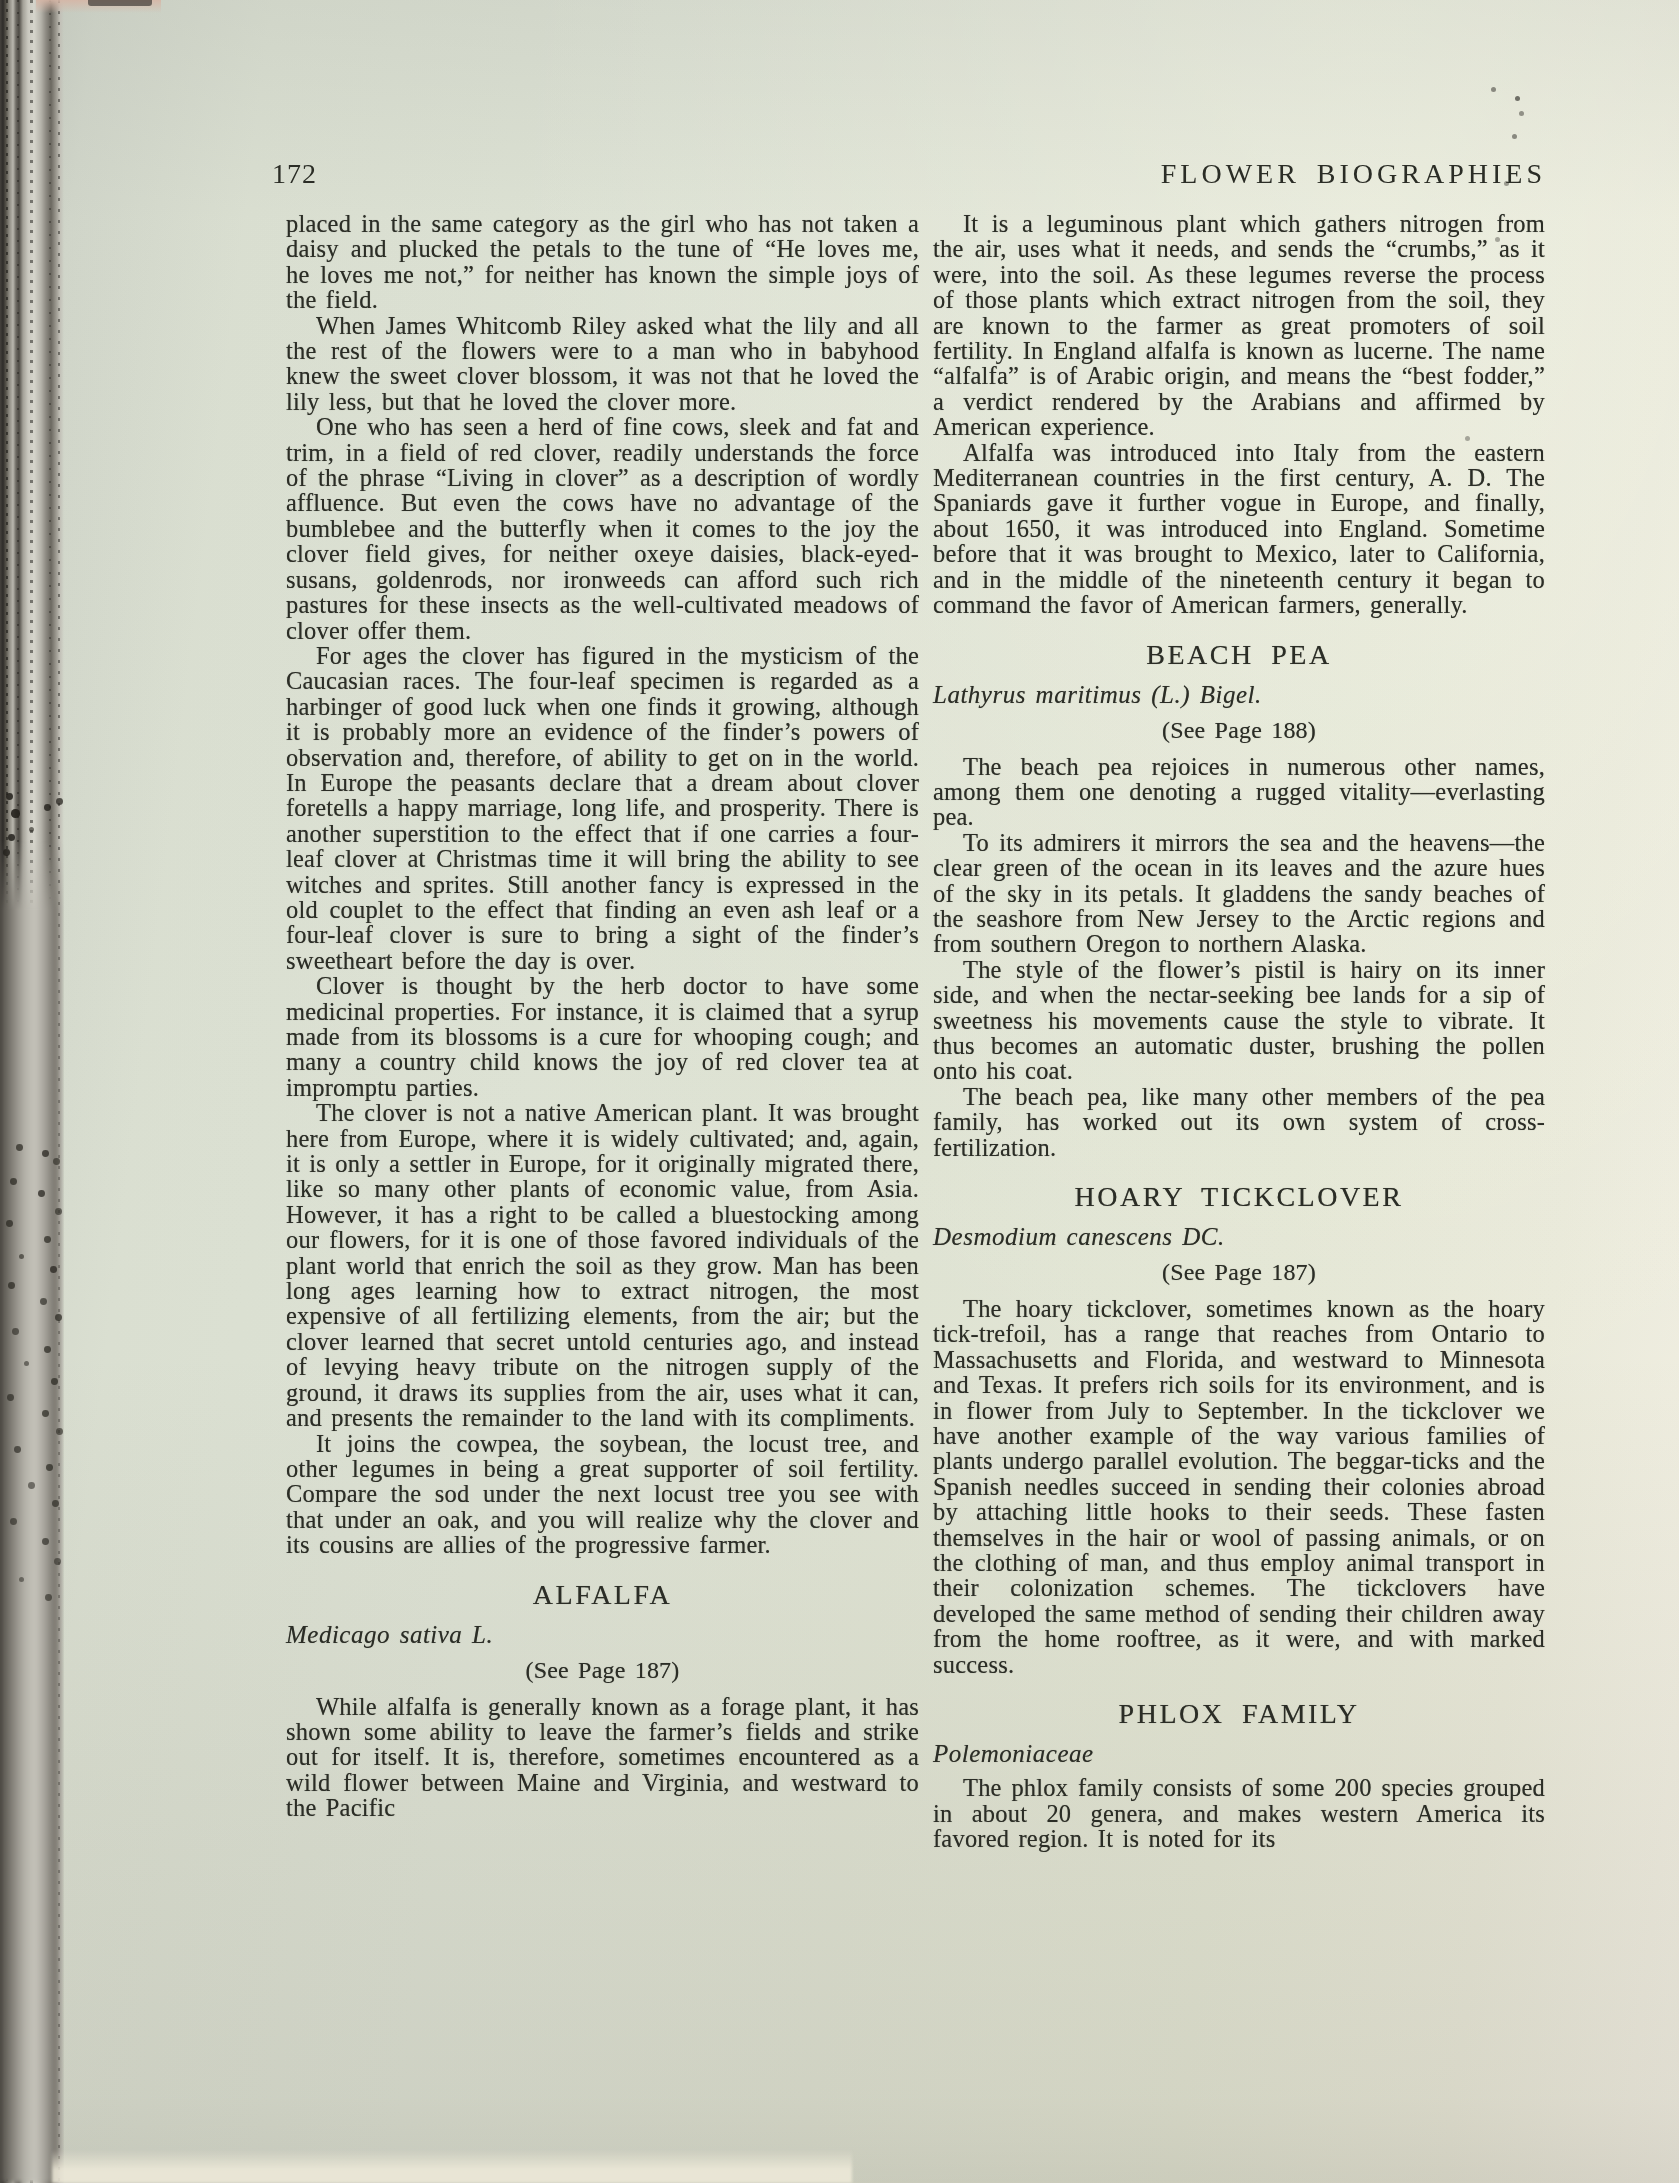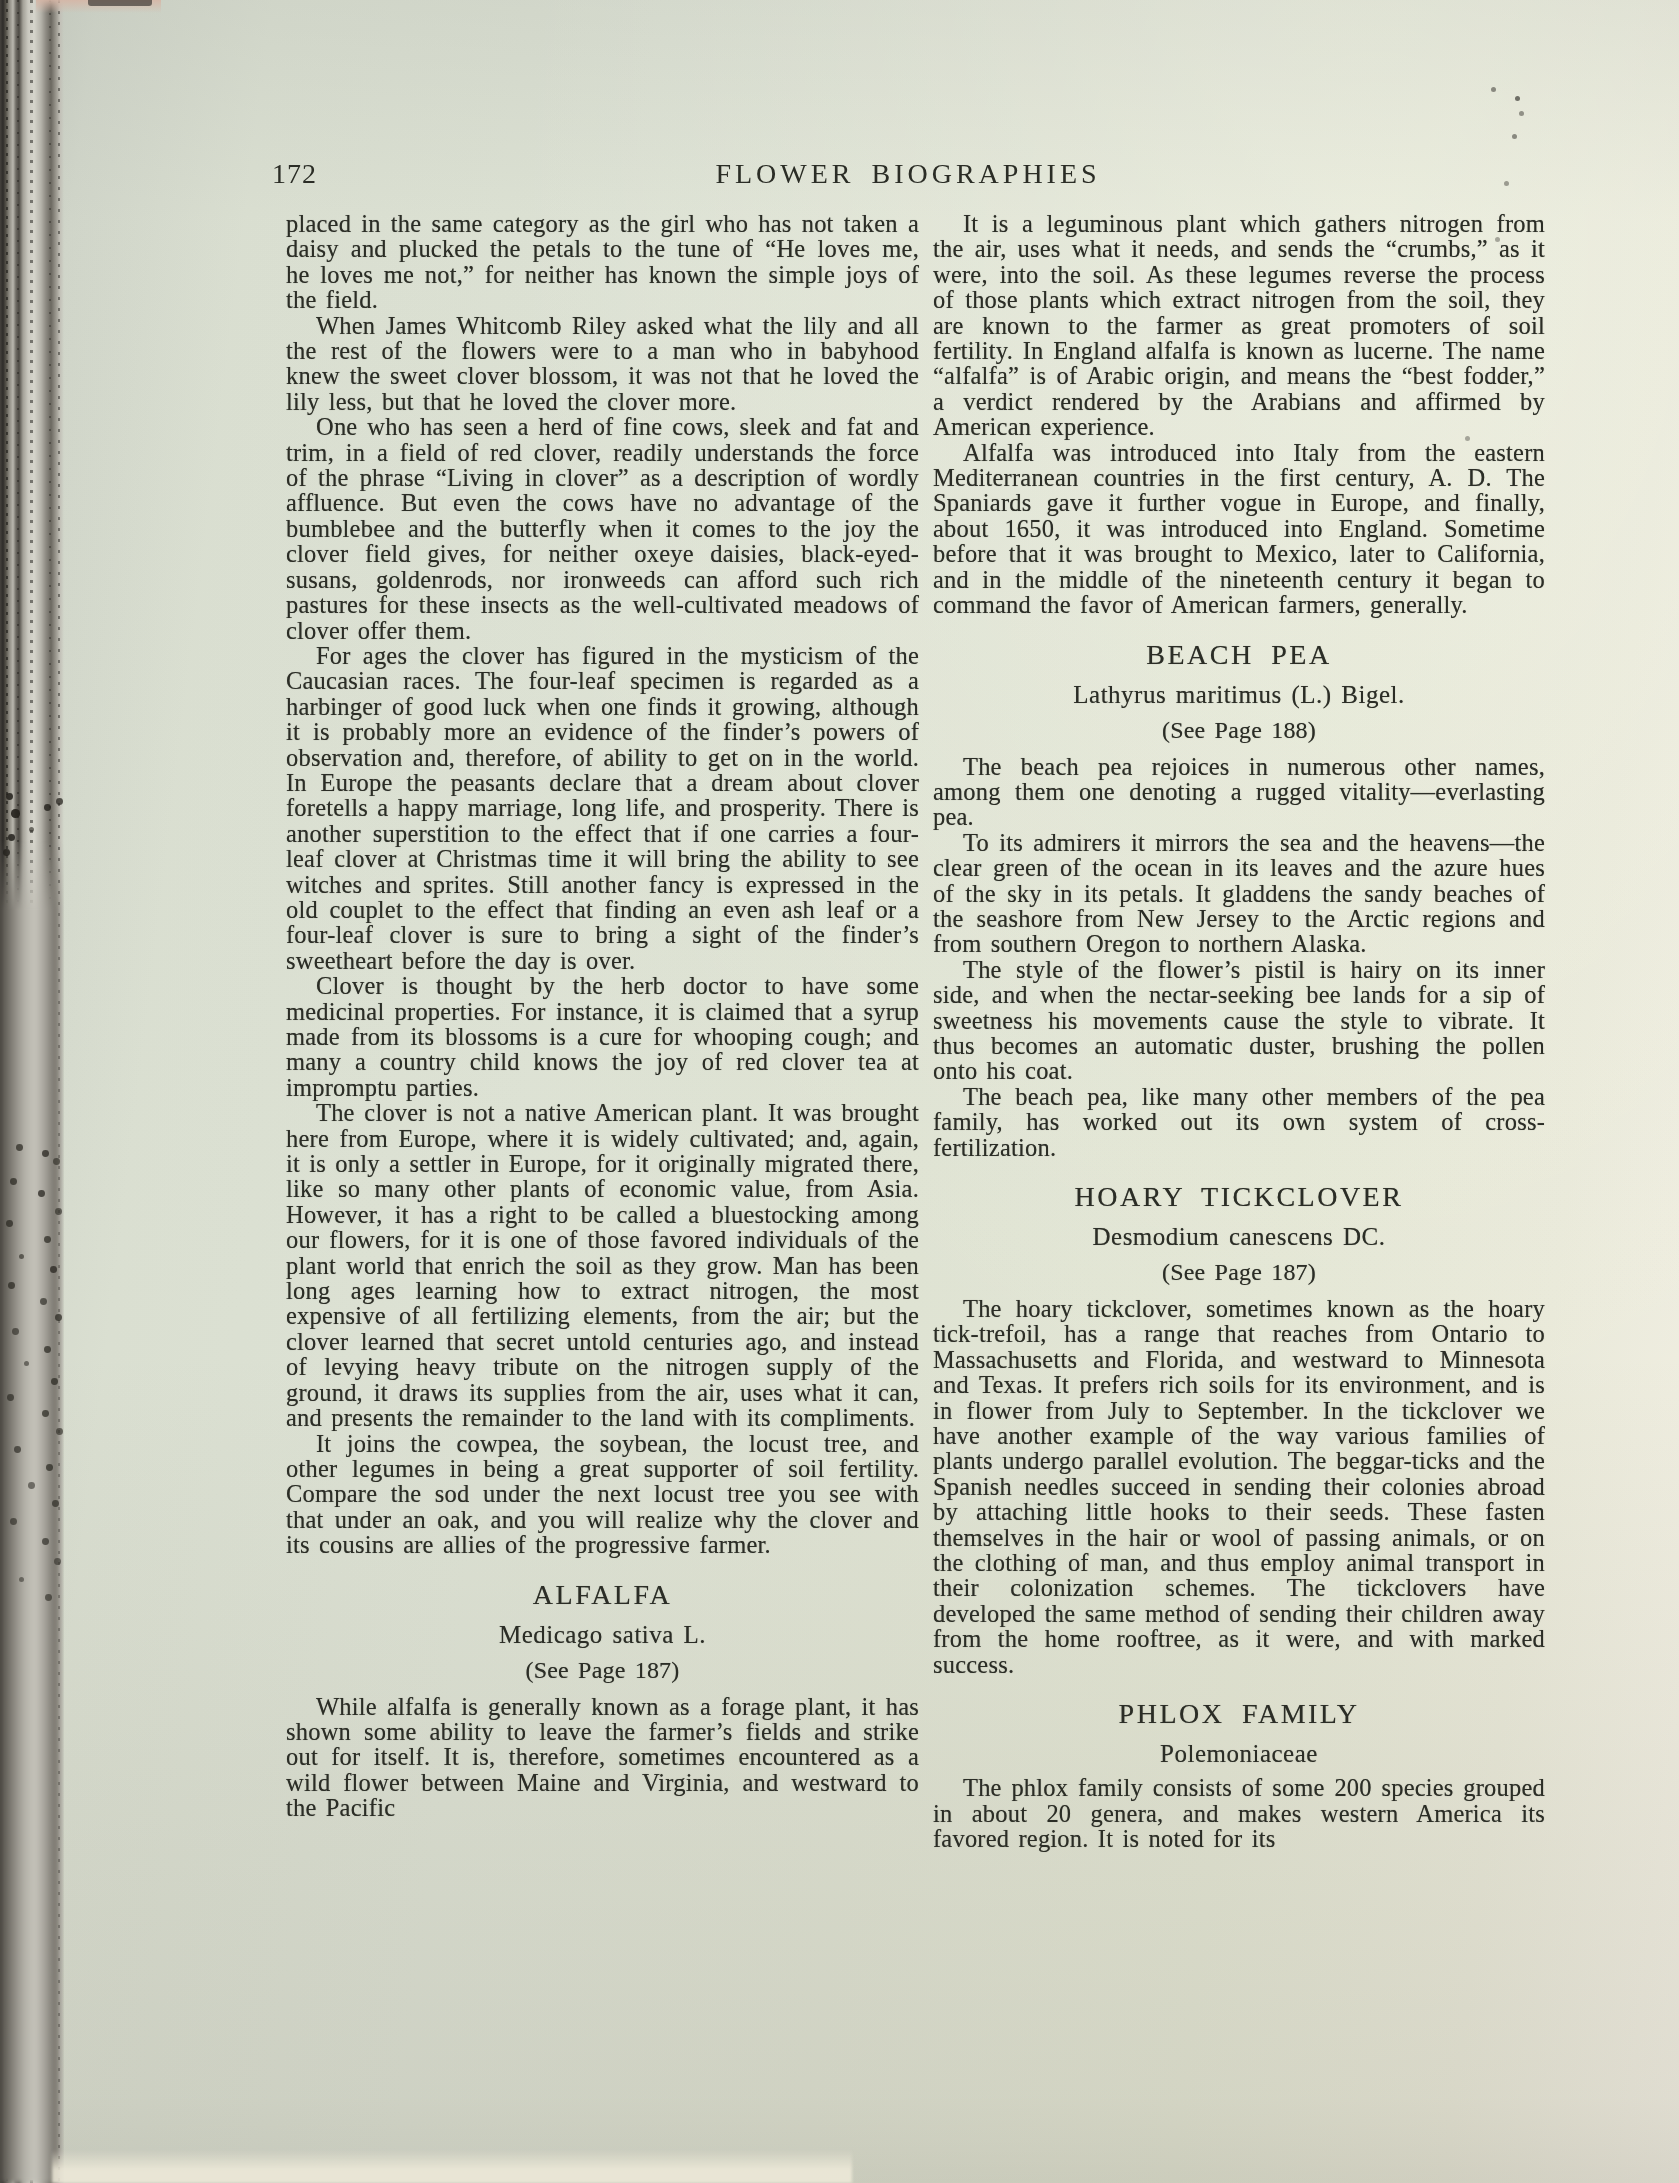--- a/index.html
+++ b/index.html
@@ -71,32 +71,32 @@
     56px 1560px 0 2px rgba(40,38,32,.55), 20px 1578px 0 1px rgba(40,38,32,.5),
     47px 1596px 0 2px rgba(40,38,32,.6);}
   .specks-c{left:0;top:0;
     box-shadow:1492px 88px 0 1px rgba(60,58,52,.55), 1516px 97px 0 1px rgba(60,58,52,.7),
     1520px 112px 0 1px rgba(60,58,52,.5), 1513px 135px 0 1px rgba(60,58,52,.55),
     1505px 182px 0 1px rgba(60,58,52,.45), 1496px 238px 0 1px rgba(60,58,52,.4),
     1466px 437px 0 1px rgba(60,58,52,.4);}
   
   .page-header{position:absolute;left:270px;top:158px;width:1276px;height:34px;}
   .pagenum{position:absolute;left:2px;top:0;font-size:28px;letter-spacing:1px;}
-  .runtitle{display:block;text-align:center;font-size:28px;letter-spacing:4px;word-spacing:6px;}
+  .runtitle{display:block;text-align:right;font-size:28px;letter-spacing:4px;word-spacing:6px;}
   .col{position:absolute;top:211px;font-size:24.5px;line-height:25.4px;text-align:justify;
        letter-spacing:0.2px;word-spacing:0.12em;
        text-shadow:0 0 0.7px rgba(43,45,38,0.55);}
   .col-left{left:286px;width:633px;}
   .col-right{left:933px;width:612px;}
   .col p{margin:0;}
   .col p.indent{text-indent:30px;}
   .sec-heading{margin:22px 0 10px;font-size:28px;line-height:30px;font-weight:normal;
        text-align:center;letter-spacing:2.5px;word-spacing:8px;text-indent:0;}
-  .latin{margin:0 0 6px;font-size:25px;line-height:30px;
-       text-align:center;letter-spacing:0.5px;text-indent:0;}
+  .latin{margin:0 0 6px;font-size:25px;line-height:30px;font-style:italic;
+       letter-spacing:0.5px;text-indent:0;}
   .pageref{margin:0 0 10px;font-size:24px;line-height:28px;text-align:center;text-indent:0;}
 </style>
 </head>
 <body>
 
 <div class="scan">
   <div class="binding"></div>
   <div class="pink-edge"></div>
   <div class="top-notch"></div>
   <div class="speck specks-a"></div>

